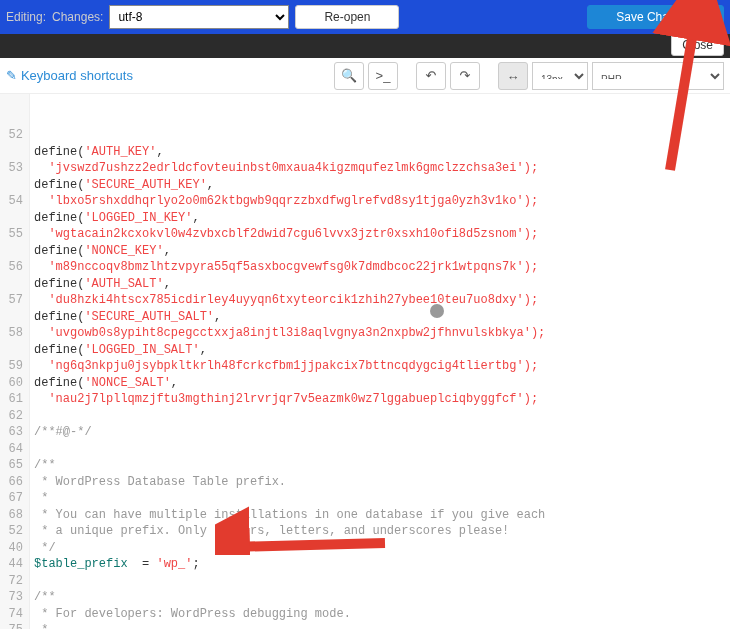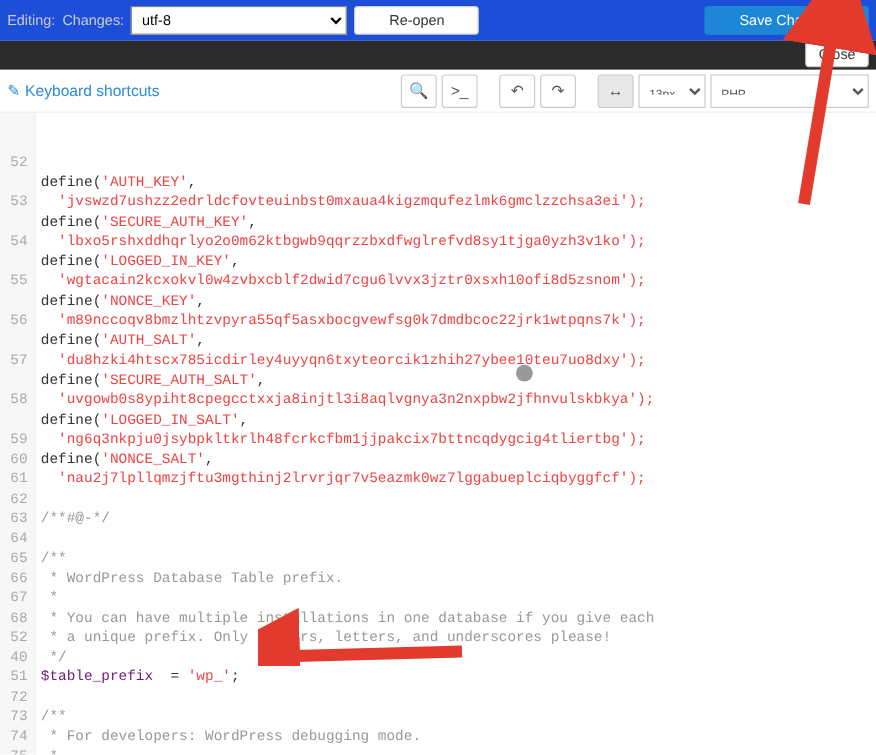--- a/index.html
+++ b/index.html
@@ -20,21 +20,21 @@
 .tbtn.active { background: #e8e8e8; }
 .tsel { border: 1px solid #ccc; background: #fff; color: #555; height: 28px; font-size: 10px; padding: 10px 4px; }
 .tsel.fs { width: 56px; }
 .tsel.lang { width: 132px; }
 .editor { display: flex; height: 535px; font-family: 'Courier New', monospace; font-size: 12px; line-height: 16.5px; overflow: hidden; }
 .gutter { background: #f7f7f7; color: #aaa; text-align: right; padding: 0 6px; user-select: none; border-right: 1px solid #eee; width: 30px; }
 .code { flex: 1; padding: 0 4px; white-space: pre; color: #333; position: relative; }
 .gline, .cline { height: 16.5px; }
 .str { color: #ef4444; }
 .com { color: #999; }
-.var { color: #701a75; }
+.var { color: #0f766e; }
 .arrow { position: absolute; z-index: 10; pointer-events: none; }
 .arrow1 { top: 0px; left: 630px; }
 .arrow2 { top: 475px; left: 215px; }
 .dot { position: absolute; width: 14px; height: 14px; background: #999; border-radius: 50%; top: 210px; left: 400px; }
 svg.arrsvg { display: block; }
 </style>
 </head>
 <body>
 
 <div class="topbar">
@@ -99,21 +99,21 @@
       <div class="gline">61</div>
       <div class="gline">62</div>
       <div class="gline">63</div>
       <div class="gline">64</div>
       <div class="gline">65</div>
       <div class="gline">66</div>
       <div class="gline">67</div>
       <div class="gline">68</div>
       <div class="gline">52</div>
       <div class="gline">40</div>
-      <div class="gline">51</div>
+      <div class="gline">44</div>
       <div class="gline">72</div>
       <div class="gline">73</div>
       <div class="gline">74</div>
       <div class="gline">75</div>
     </div>
   <div class="code" id="code">
     <div class="dot"></div>
   <div class="cline">define(<span class="str">'AUTH_KEY'</span>,</div><div class="cline"><span class="str">  'jvswzd7ushzz2edrldcfovteuinbst0mxaua4kigzmqufezlmk6gmclzzchsa3ei');</span></div><div class="cline">define(<span class="str">'SECURE_AUTH_KEY'</span>,</div><div class="cline"><span class="str">  'lbxo5rshxddhqrlyo2o0m62ktbgwb9qqrzzbxdfwglrefvd8sy1tjga0yzh3v1ko');</span></div><div class="cline">define(<span class="str">'LOGGED_IN_KEY'</span>,</div><div class="cline"><span class="str">  'wgtacain2kcxokvl0w4zvbxcblf2dwid7cgu6lvvx3jztr0xsxh10ofi8d5zsnom');</span></div><div class="cline">define(<span class="str">'NONCE_KEY'</span>,</div><div class="cline"><span class="str">  'm89nccoqv8bmzlhtzvpyra55qf5asxbocgvewfsg0k7dmdbcoc22jrk1wtpqns7k');</span></div><div class="cline">define(<span class="str">'AUTH_SALT'</span>,</div><div class="cline"><span class="str">  'du8hzki4htscx785icdirley4uyyqn6txyteorcik1zhih27ybee10teu7uo8dxy');</span></div><div class="cline">define(<span class="str">'SECURE_AUTH_SALT'</span>,</div><div class="cline"><span class="str">  'uvgowb0s8ypiht8cpegcctxxja8injtl3i8aqlvgnya3n2nxpbw2jfhnvulskbkya');</span></div><div class="cline">define(<span class="str">'LOGGED_IN_SALT'</span>,</div><div class="cline"><span class="str">  'ng6q3nkpju0jsybpkltkrlh48fcrkcfbm1jjpakcix7bttncqdygcig4tliertbg');</span></div><div class="cline">define(<span class="str">'NONCE_SALT'</span>,</div><div class="cline"><span class="str">  'nau2j7lpllqmzjftu3mgthinj2lrvrjqr7v5eazmk0wz7lggabueplciqbyggfcf');</span></div><div class="cline"></div><div class="cline"><span class="com">/**#@-*/</span></div><div class="cline"></div><div class="cline"><span class="com">/**</span></div><div class="cline"><span class="com"> * WordPress Database Table prefix.</span></div><div class="cline"><span class="com"> *</span></div><div class="cline"><span class="com"> * You can have multiple installations in one database if you give each</span></div><div class="cline"><span class="com"> * a unique prefix. Only numbers, letters, and underscores please!</span></div><div class="cline"><span class="com"> */</span></div><div class="cline"><span class="var">$table_prefix</span>  = <span class="str">'wp_'</span>;</div><div class="cline"></div><div class="cline"><span class="com">/**</span></div><div class="cline"><span class="com"> * For developers: WordPress debugging mode.</span></div><div class="cline"><span class="com"> *</span></div></div>
 </div>
 

